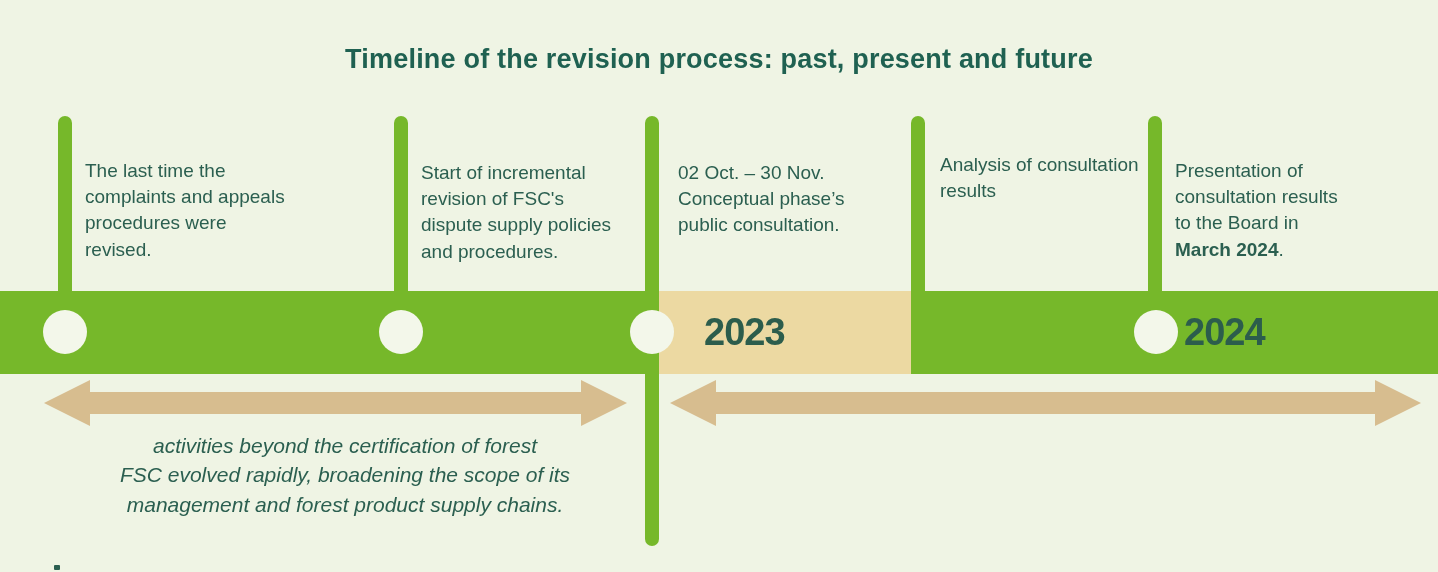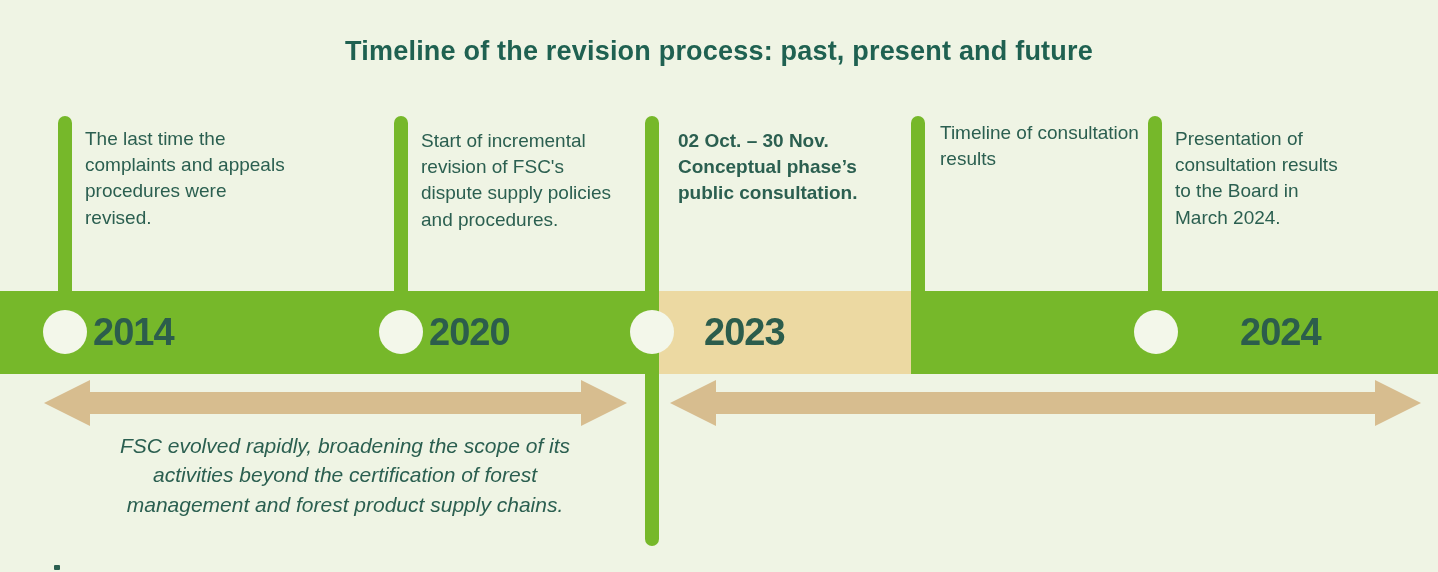--- a/index.html
+++ b/index.html
@@ -5,21 +5,21 @@
   html,body{margin:0;padding:0;}
   .canvas{
     position:relative;
     width:1438px;height:572px;
     background:#eff4e4;
     overflow:hidden;
     font-family:"Liberation Sans",sans-serif;
     color:#2b5f50;
   }
   .title{
-    position:absolute;left:0;top:36px;width:1438px;
+    position:absolute;left:0;top:44px;width:1438px;
     text-align:center;
     font-size:27px;font-weight:bold;
     color:#1f6151;
     letter-spacing:.2px;
   }
   .bar{
     position:absolute;left:0;top:291px;width:1438px;height:83px;
     background:#76b82a;z-index:1;
   }
   .bar-beige{
@@ -34,23 +34,23 @@
   .dot{
     position:absolute;top:310px;width:44px;height:44px;border-radius:50%;
     background:#f3f7ea;z-index:4;
   }
   .year{
     position:absolute;top:306px;height:52px;line-height:52px;z-index:5;
     font-size:38px;font-weight:bold;letter-spacing:-1px;color:#2c5d4c;
   }
   .event-text{
     position:absolute;z-index:5;
-    font-size:19px;line-height:1.38;color:#2b5f50;
+    font-size:19px;line-height:1.38;color:#2b5f50;margin-top:32px;
   }
-  .event-text.bold{font-weight:bold;}
+  .event-text.bold{font-weight:normal;}
   .arrow{position:absolute;top:380px;z-index:2;}
   .arrow polygon{fill:#d7bd8f;}
   .range-text{
     position:absolute;text-align:center;z-index:5;
     font-size:21px;line-height:1.4;color:#2b5f50;
   }
   .range-text.italic{font-style:italic;}
   .range-text.bold{font-weight:bold;}
   .fragment{
     position:absolute;left:54px;top:565px;width:6px;height:5px;
@@ -71,41 +71,39 @@
   <div class="stem" style="left:394px;top:116px;height:180px;"></div>
   <div class="stem full" style="left:645px;top:116px;height:430px;"></div>
   <div class="stem" style="left:911px;top:116px;height:180px;"></div>
   <div class="stem" style="left:1148px;top:116px;height:180px;"></div>
 
   <div class="dot" style="left:43px;"></div>
   <div class="dot" style="left:379px;"></div>
   <div class="dot" style="left:630px;"></div>
   <div class="dot" style="left:1134px;"></div>
 
-  <div class="year" style="left:93px;">2014</div>
-  <div class="year" style="left:429px;">2020</div>
   <div class="year" style="left:704px;">2023</div>
-  <div class="year" style="left:1240px;">2024</div>
+  <div class="year" style="left:1184px;">2024</div>
 
   <div class="event-text" style="left:85px;top:126px;width:205px;">The last time the complaints and appeals procedures were revised.</div>
   <div class="event-text" style="left:421px;top:128px;width:207px;">Start of incremental revision of FSC's dispute supply policies and procedures.</div>
   <div class="event-text bold" style="left:678px;top:128px;width:200px;">02 Oct. – 30 Nov. Conceptual phase’s public consultation.</div>
-  <div class="event-text" style="left:940px;top:120px;width:215px;">Timeline of consultation results</div>
-  <div class="event-text" style="left:1175px;top:126px;width:172px;"><span>Presentation of consultation results to the Board in </span><span style="font-weight:normal;">March 2024</span><span>.</span></div>
+  <div class="event-text" style="left:940px;top:120px;width:215px;">Analysis of consultation results</div>
+  <div class="event-text" style="left:1175px;top:126px;width:172px;"><span>Presentation of consultation results to the Board in </span><span style="font-weight:bold;">March 2024</span><span>.</span></div>
 
   <svg class="arrow" style="left:44px;" width="583" height="46" viewBox="0 0 583 46">
     <polygon points="0,23 46,0 46,12 537,12 537,0 583,23 537,46 537,34 46,34 46,46"></polygon>
   </svg>
   <svg class="arrow" style="left:670px;" width="751" height="46" viewBox="0 0 751 46">
     <polygon points="0,23 46,0 46,12 705,12 705,0 751,23 705,46 705,34 46,34 46,46"></polygon>
   </svg>
 
   <div class="range-text italic" style="left:95px;top:431px;width:500px;">
+    <div>activities beyond the certification of forest</div>
     <div>FSC evolved rapidly, broadening the scope of its</div>
-    <div>activities beyond the certification of forest</div>
     <div>management and forest product supply chains.</div>
   </div>
   <div class="range-text bold" style="left:715px;top:439px;width:700px;">
   </div>
 
   <div class="fragment"></div>
 
 </div>
 
 </body></html>

